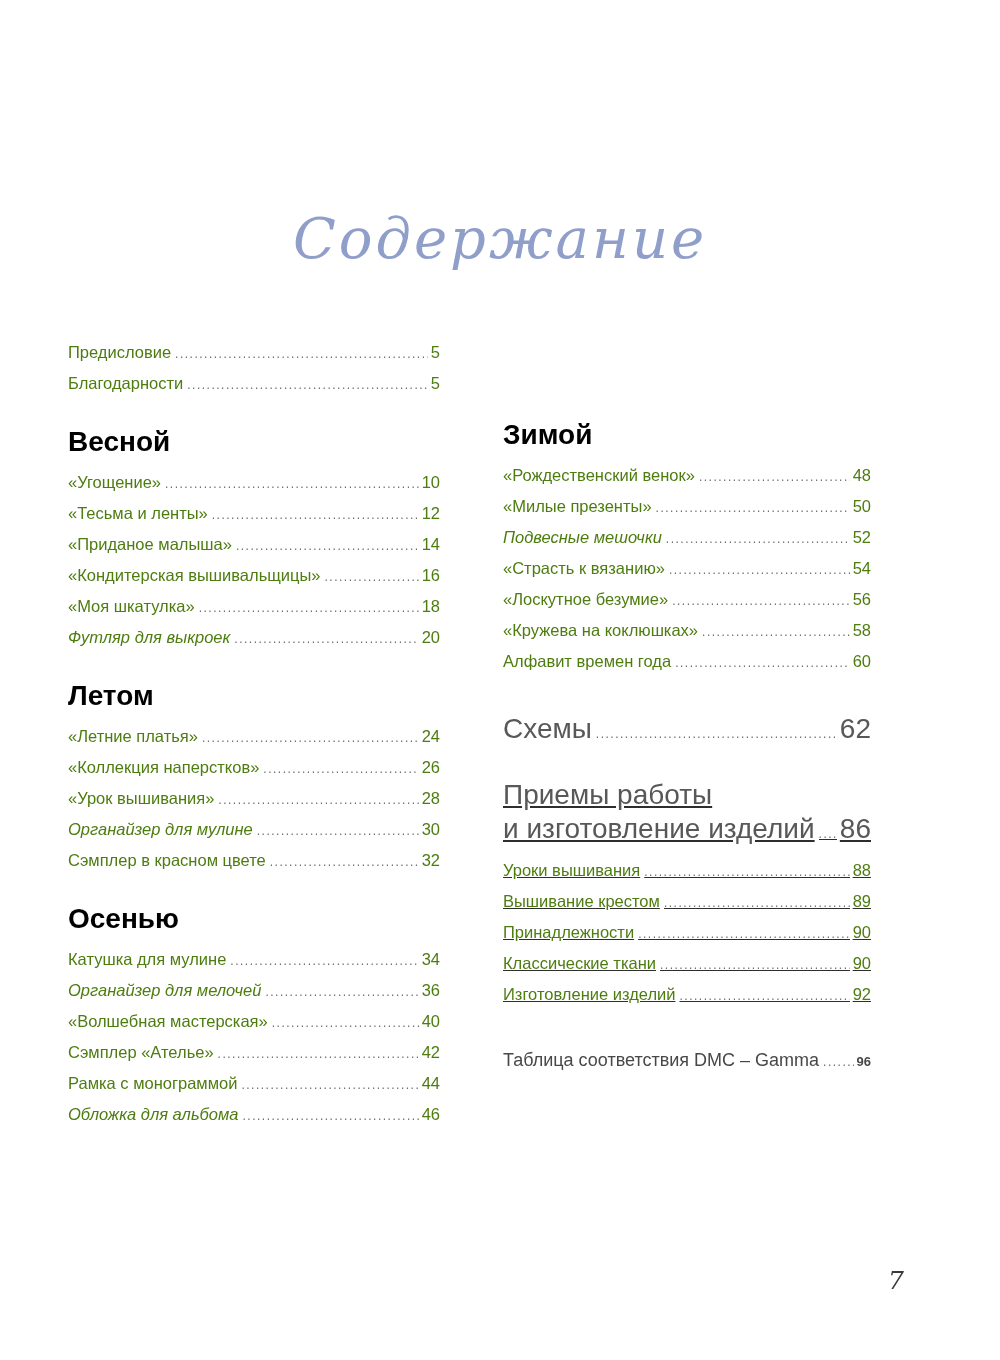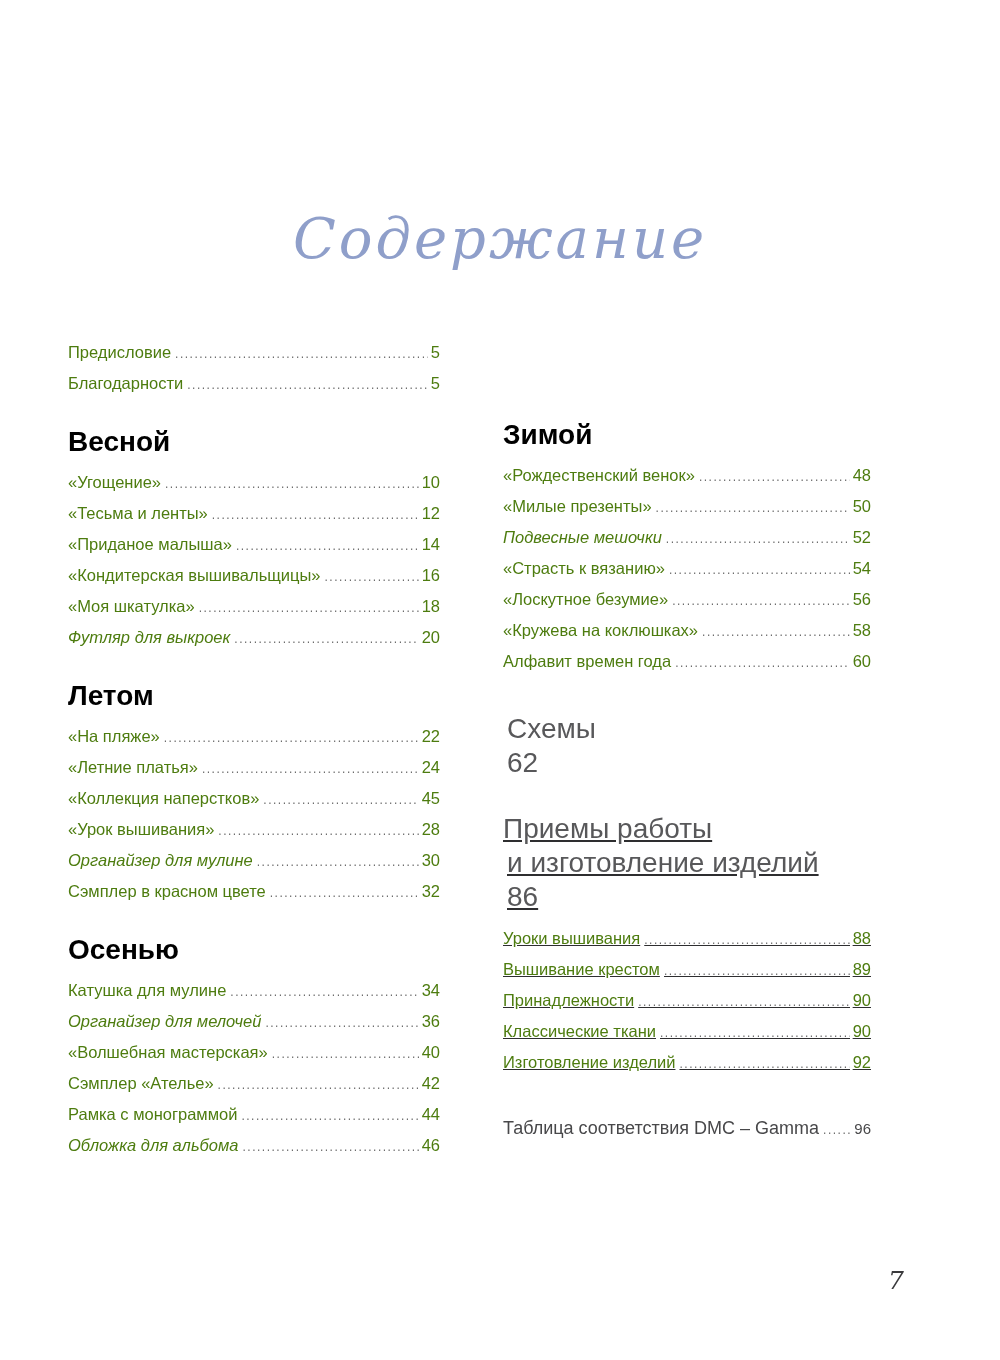--- a/index.html
+++ b/index.html
@@ -63,40 +63,40 @@
     font-size: 28px;
     font-weight: 700;
     color: #000000;
     line-height: 34px;
     margin: 25px 0 9px;
   }
   .col-right section:first-child .season { margin-top: 0; }
   .front-list { margin-bottom: 2px; }
 
   
-  .big-row { display: flex; align-items: baseline; flex-direction: column; }
+  .big-row { display: flex; align-items: baseline; }
   .big-title, .big-page {
     font-size: 28px;
     font-weight: 400;
     color: #58585a;
     line-height: 34px;
     white-space: nowrap;
   }
   .schemes-row { margin-top: 34px; }
   .tech-block { margin-top: 32px; text-decoration: underline; }
   .tech-block .list { margin-top: 10px; }
 
   
   .dmc-row {
     margin-top: 34px;
     font-size: 18px;
     line-height: 30px;
     color: #48484a;
   }
-  .dmc-row .toc-page { font-size: 15px; }
+  .dmc-row .toc-page { font-size: 13px; font-weight: bold; }
 
   
   .folio {
     position: absolute;
     top: 1266px; right: 96px;
     font-family: "DejaVu Serif", serif;
     font-style: italic;
     font-size: 25px;
     color: #3a3a3c;
   }
@@ -164,36 +164,31 @@
             <span class="dots"></span>
             <span class="toc-page">20</span>
           </div>
         </div>
     </section>
 
     <section>
       <h2 class="season">Летом</h2>
       <div class="list">
 
-          <div class="toc-row">
-            <span class="toc-title">«На пляже»</span>
-            <span class="dots"></span>
-            <span class="toc-page">22</span>
-          </div>
 
           <div class="toc-row">
             <span class="toc-title">«Летние платья»</span>
             <span class="dots"></span>
             <span class="toc-page">24</span>
           </div>
 
           <div class="toc-row">
             <span class="toc-title">«Коллекция наперстков»</span>
             <span class="dots"></span>
-            <span class="toc-page">45</span>
+            <span class="toc-page">26</span>
           </div>
 
           <div class="toc-row">
             <span class="toc-title">«Урок вышивания»</span>
             <span class="dots"></span>
             <span class="toc-page">28</span>
           </div>
 
           <div class="toc-row">
             <span class="toc-title italic">Органайзер для мулине</span>

